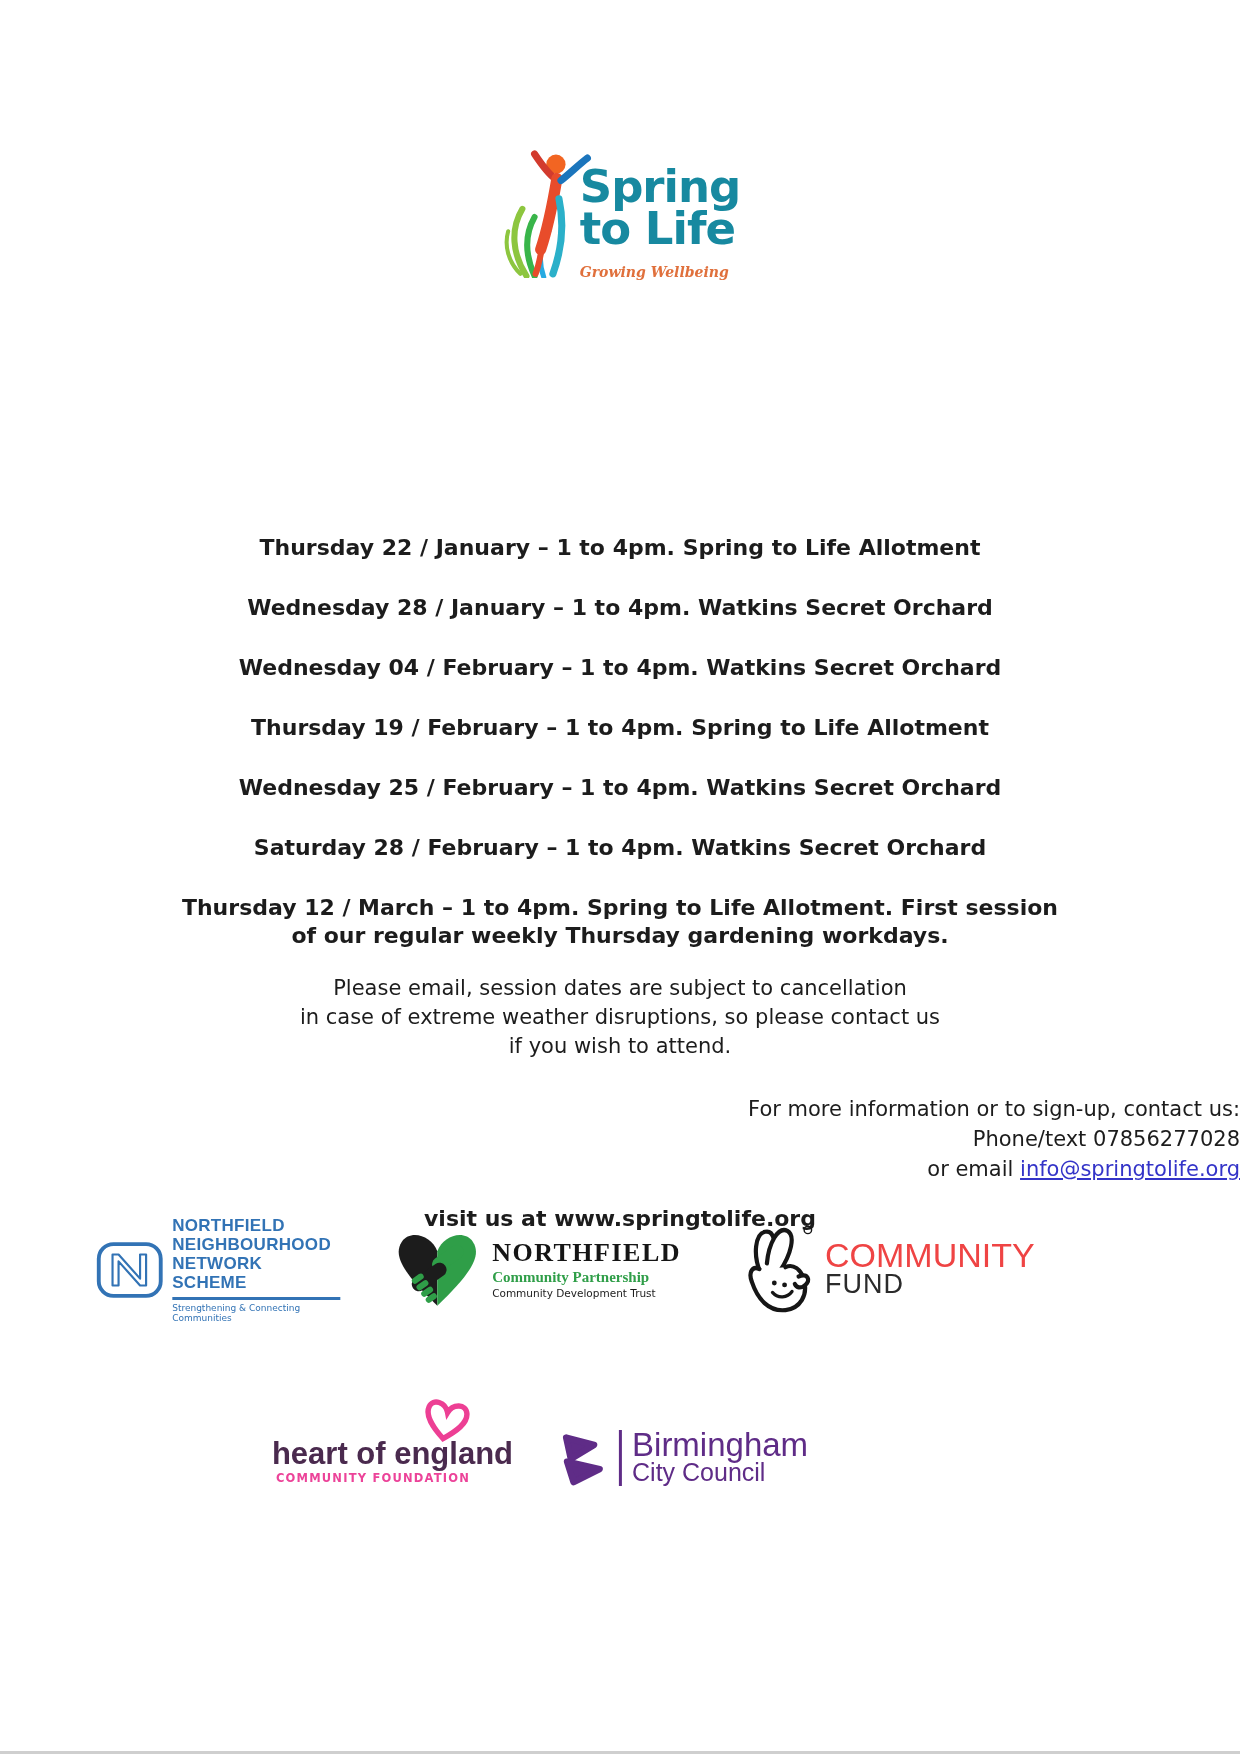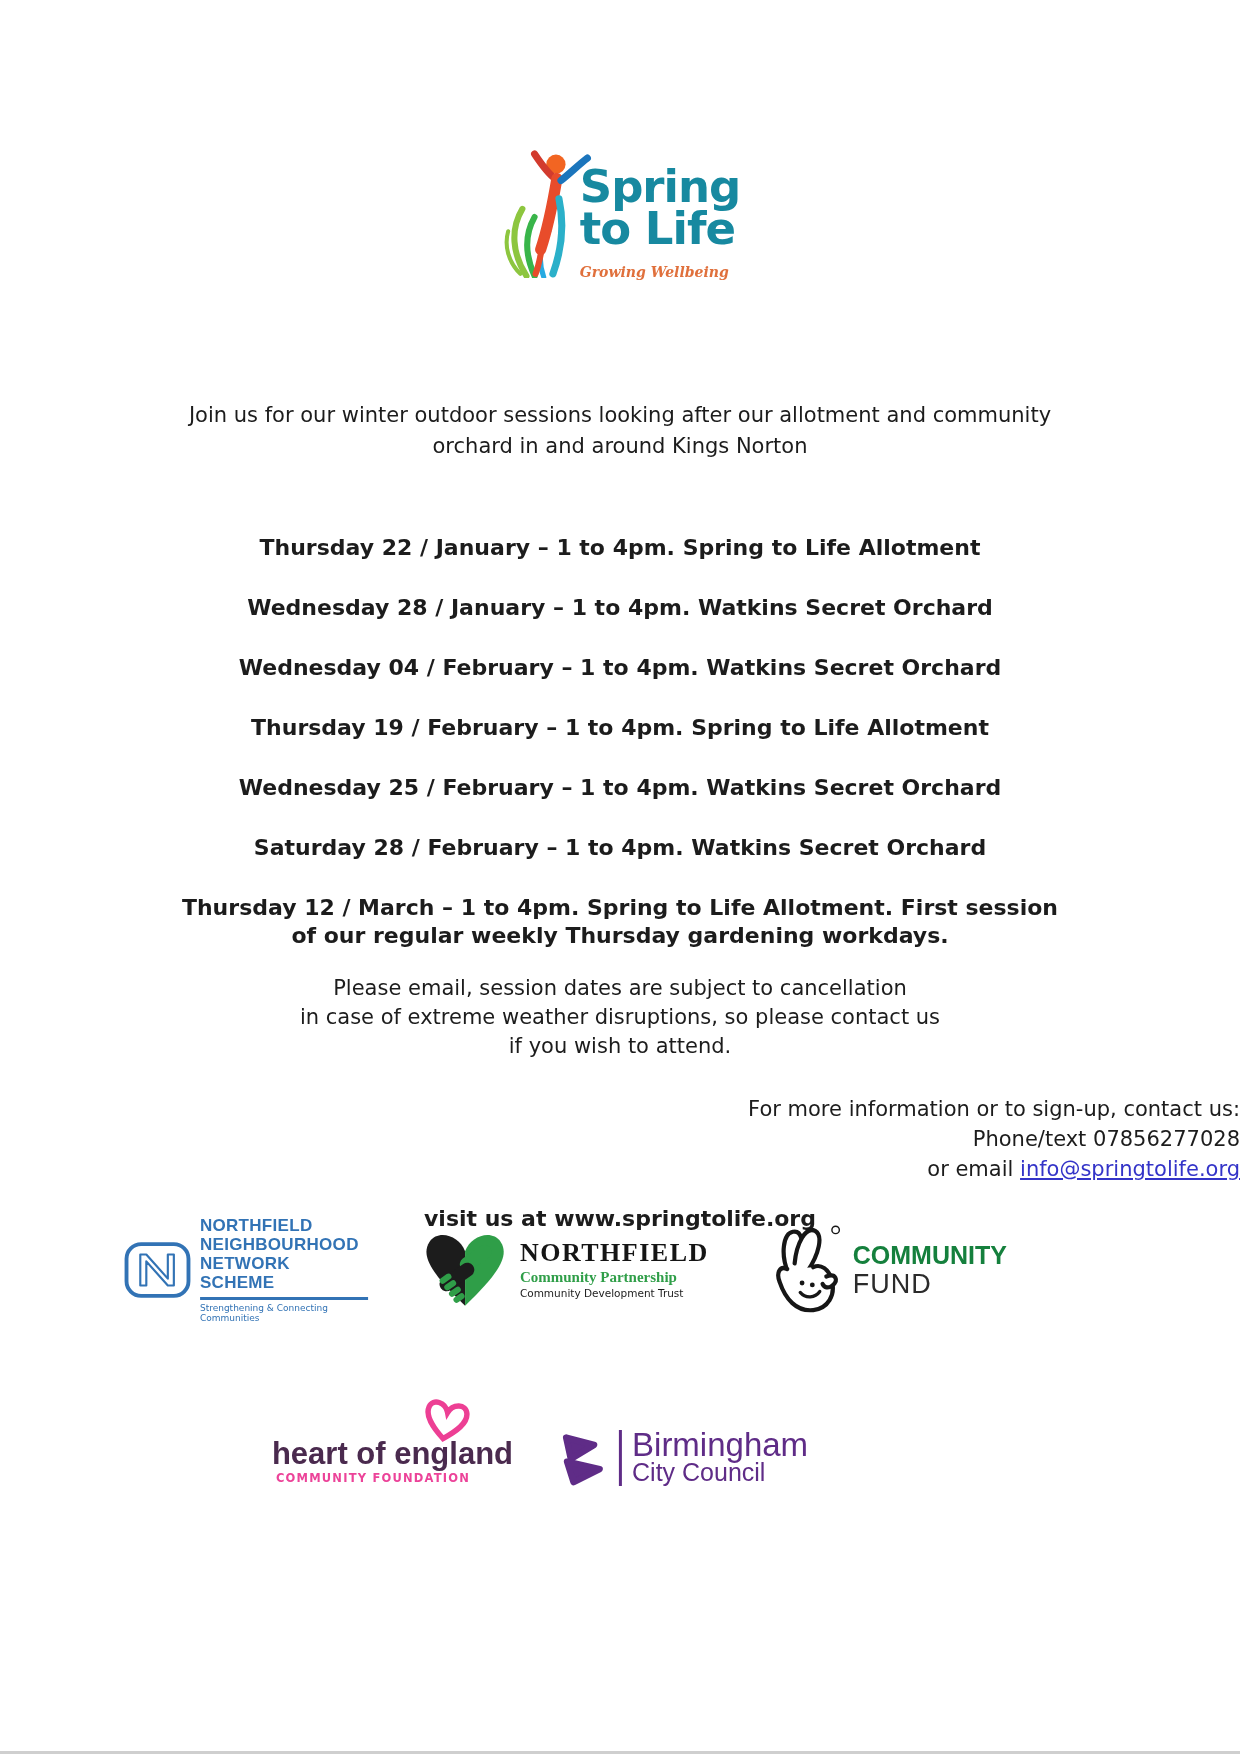--- a/index.html
+++ b/index.html
@@ -36,21 +36,21 @@
   .nnns-rule{border:none;border-top:3px solid #3273b5;margin:5px 0 3px 0;}
   .nnns-tag{font-size:9px;color:#3273b5;}
   
   .ncp{display:flex;align-items:center;gap:10px;}
   .ncp-name{font-family:"Liberation Serif","DejaVu Serif",serif;font-weight:bold;font-size:26px;
     letter-spacing:1.5px;color:#151515;line-height:26px;}
   .ncp-sub1{font-family:"Liberation Serif","DejaVu Serif",serif;font-weight:bold;font-size:15px;color:#2f9e48;margin-top:3px;}
   .ncp-sub2{font-size:10.5px;color:#1c1c1c;margin-top:1px;}
   
   .fund{display:flex;align-items:center;gap:10px;}
-  .fund-l1{font-size:25px;font-weight:bold;color:#15803d;line-height:29px;font-family:"Liberation Sans",sans-serif;}
+  .fund-l1{font-size:34px;font-weight:normal;color:#ef4444;line-height:29px;font-family:"Liberation Sans",sans-serif;}
   .fund-l2{font-size:27px;color:#2b2b2b;line-height:29px;letter-spacing:1px;font-family:"Liberation Sans",sans-serif;}
   
   .hoe{position:relative;padding-top:6px;}
   .hoe-heart{position:absolute;top:-34px;left:150px;width:48px;height:48px;}
   .hoe-name{font-size:31px;font-weight:bold;color:#4a2a4e;line-height:32px;font-family:"Liberation Sans",sans-serif;}
   .hoe-sub{font-size:11.5px;font-weight:bold;color:#ec4399;letter-spacing:1.2px;margin-top:1px;padding-left:4px;}
   
   .bcc{display:flex;align-items:center;gap:10px;}
   .bcc-bar{width:3px;height:56px;background:#5f2c87;}
   .bcc-l1{font-size:33px;font-weight:normal;color:#5f2c87;line-height:28px;font-family:"Liberation Sans",sans-serif;}
@@ -76,21 +76,20 @@
       <path d="M58 48 C 64 76, 60 100, 52 122" stroke="#2bb0c9" stroke-width="7"></path>
     </svg>
     <div class="stl-textcol">
       <div class="stl-word">Spring</div>
       <div class="stl-word">to Life</div>
       <div class="stl-tagline">Growing Wellbeing</div>
     </div>
   </div>
 
 
-  <div class="intro">Join us for our winter outdoor sessions looking after our allotment and community orchard in and around Kings Norton</div>
 
   <div class="sessions">
     <div class="session">Thursday 22 / January – 1 to 4pm. Spring to Life Allotment</div>
     <div class="session">Wednesday 28 / January – 1 to 4pm. Watkins Secret Orchard</div>
     <div class="session">Wednesday 04 / February – 1 to 4pm. Watkins Secret Orchard</div>
     <div class="session">Thursday 19 / February – 1 to 4pm. Spring to Life Allotment</div>
     <div class="session">Wednesday 25 / February – 1 to 4pm. Watkins Secret Orchard</div>
     <div class="session">Saturday 28 / February – 1 to 4pm. Watkins Secret Orchard</div>
     <div class="session">Thursday 12 / March – 1 to 4pm. Spring to Life Allotment. First session of our regular weekly Thursday gardening workdays.</div>
   </div>

